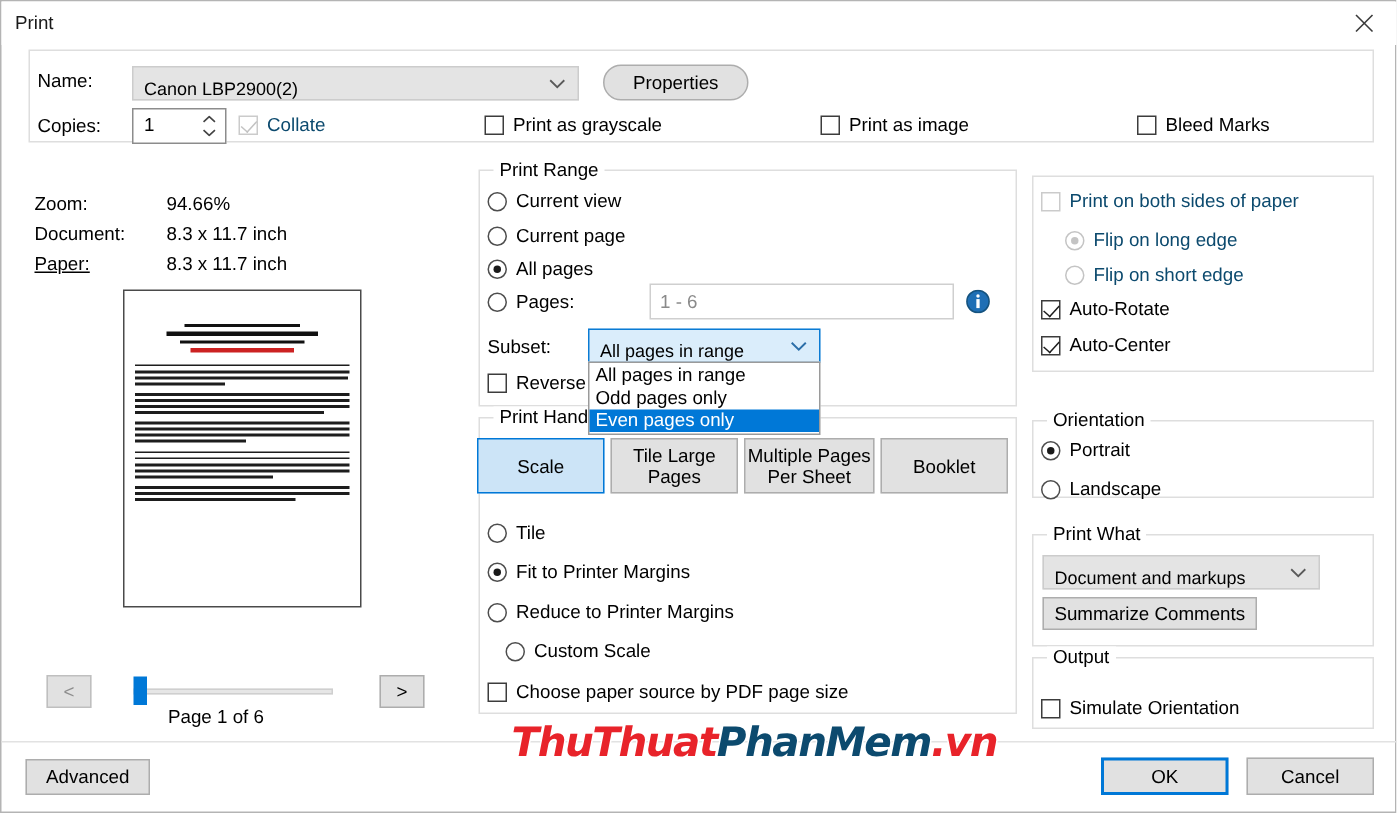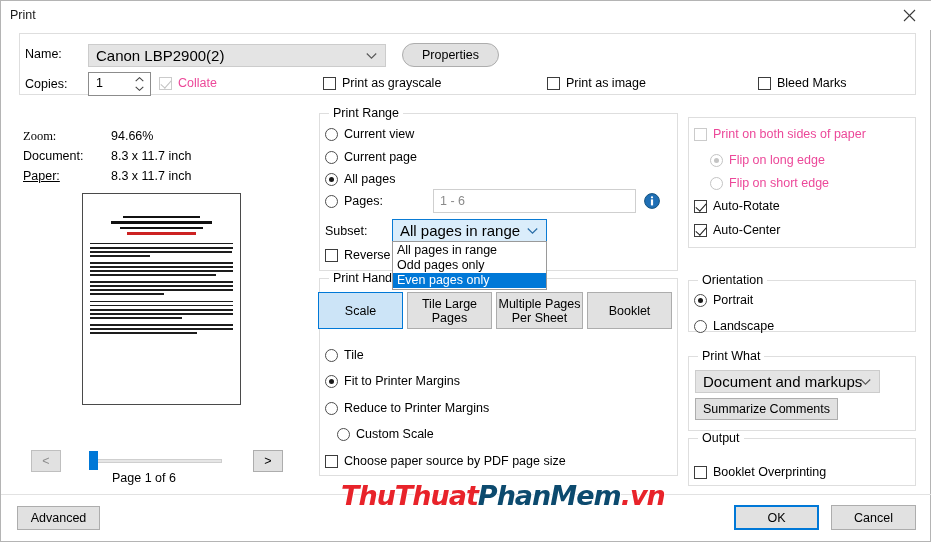--- a/index.html
+++ b/index.html
@@ -78,23 +78,23 @@
   .btn.default-focus {
     border: 2px solid #0078d7;
     background: #e1e1e1;
   }
 
   
   .combo {
     position: absolute;
     background: #e4e4e4;
     border: 1px solid #cccccc;
-    display: flex; align-items: center;
+    display: flex; align-items: flex-end;
     padding-left: 7px;
-    font-size: 15px;
+    font-size: 12px;
     cursor: default;
   }
   .combo .chev {
     position: absolute; right: 8px; top: 50%;
     transform: translateY(-50%);
     width: 11px; height: 7px;
   }
   .combo.open {
     background: #daedfb;
     border: 1px solid #0a7bd4;
@@ -150,21 +150,21 @@
   .check.on::after {
     content: "";
     position: absolute; left: 3px; top: 0px;
     width: 5px; height: 9px;
     border: solid #1c1c1c;
     border-width: 0 1.6px 1.6px 0;
     transform: rotate(42deg);
   }
   .check.dim.on::after { border-color: #c2c2c2; }
   .opt .txt { font-size: 12.5px; }
-  .opt .txt.dim { color: #ec4899; }
+  .opt .txt.dim { color: #0c4a6e; }
 
   
   #subset-popup {
     position: absolute;
     background: #ffffff;
     border: 1px solid #9a9a9a;
     z-index: 50;
     padding: 1px 0;
   }
   #subset-popup .item {
@@ -284,21 +284,21 @@
   <div class="opt" style="left:546px; top:75px;">
     <span class="check"></span>
     <span class="txt">Print as image</span>
   </div>
   <div class="opt" style="left:757px; top:75px;">
     <span class="check"></span>
     <span class="txt">Bleed Marks</span>
   </div>
 
 
-  <div class="lbl" style="left:22px; top:128px;font-family:Liberation Serif, serif;">Zoom:</div>
+  <div class="lbl" style="left:22px; top:128px;">Zoom:</div>
   <div class="lbl" style="left:110px; top:128px;">94.66%</div>
   <div class="lbl" style="left:22px; top:148px;">Document:</div>
   <div class="lbl" style="left:110px; top:148px;">8.3 x 11.7 inch</div>
   <div class="lbl" style="left:22px; top:168px;text-decoration:underline;">Paper:</div>
   <div class="lbl" style="left:110px; top:168px;">8.3 x 11.7 inch</div>
 
   <div id="thumb" style="left:81px; top:192px; width:159px; height:212px;">
     <div class="docbody">
       <div class="hl" style="width:54%;"></div>
       <div class="hl" style="width:70%;"></div>
@@ -453,21 +453,21 @@
       <polyline points="0.8,1 5.5,5.6 10.2,1" fill="none" stroke="#5a5a5a" stroke-width="1.2"></polyline>
     </svg>
   </div>
   <div class="btn" style="left:694px; top:397px; width:143px; height:22px;">Summarize Comments</div>
 
   <div class="group" style="left:687px; top:437px; width:228px; height:48px;">
     <div class="legend">Output</div>
   </div>
   <div class="opt" style="left:693px; top:464px;">
     <span class="check"></span>
-    <span class="txt">Booklet Overprinting</span>
+    <span class="txt">Simulate Orientation</span>
   </div>
 
   <div id="subset-popup" style="left:391px; top:240px; width:155px;">
     <div class="item">All pages in range</div>
     <div class="item">Odd pages only</div>
     <div class="item sel">Even pages only</div>
   </div>
 
   <div id="watermark" style="left:340px; top:479px;">
     <span class="r">ThuThuat</span><span class="b">PhanMem</span><span class="r">.vn</span>

